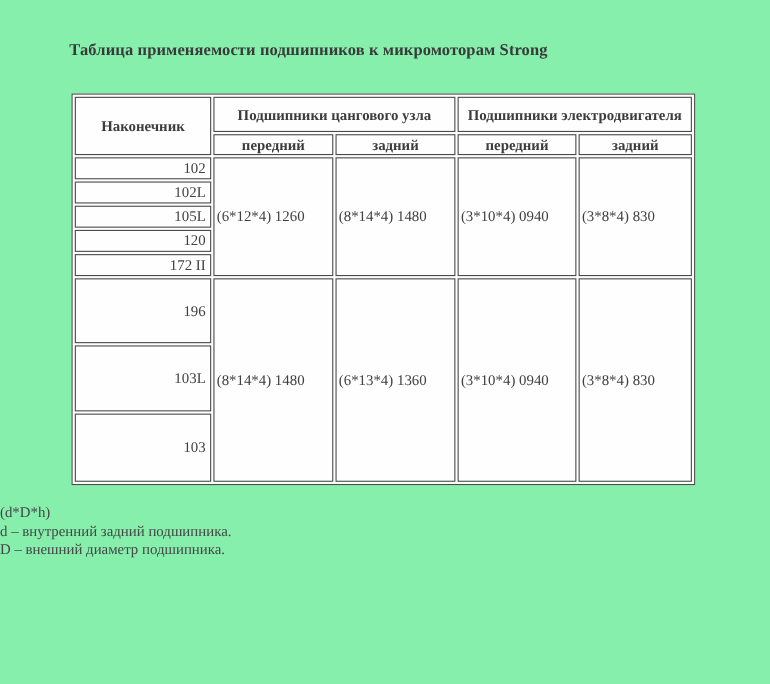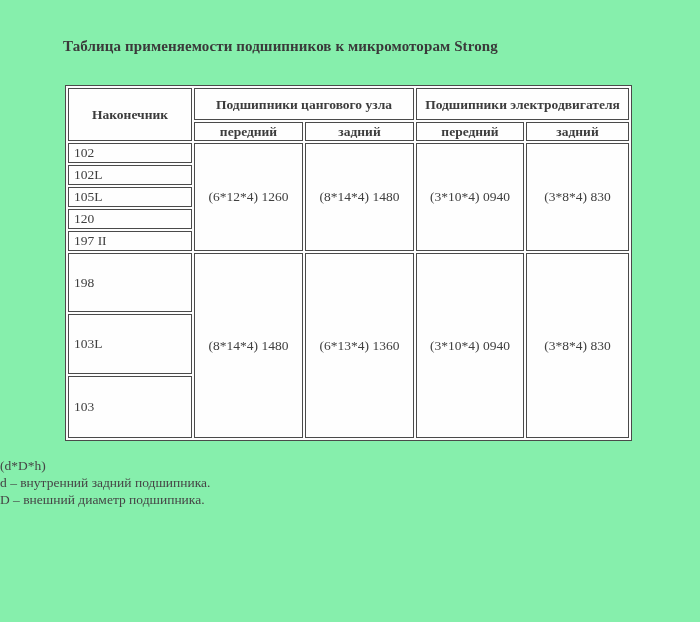--- a/index.html
+++ b/index.html
@@ -40,26 +40,25 @@
     overflow: hidden;
   }
   table.bearings th {
     font-weight: bold;
     text-align: center;
     padding: 0 3px;
     line-height: 15px;
     color: #3c3c3c;
   }
   td.tip {
-    text-align: left;
+    text-align: right;
     padding: 0 4px 0 5px;
     color: #404040;
   }
   td.val {
-    text-align: center;
     padding: 0 2px;
     color: #404040;
     white-space: nowrap;
   }
   .hrow1 { height: 30px; }
   .hrow2 { height: 17px; }
   .rsmall { height: 18px; }
   .rtall1 { height: 57px; }
   .rtall2 { height: 58px; }
   .rtall3 { height: 60px; }
@@ -110,24 +109,24 @@
     <tr>
       <td class="tip rsmall">102L</td>
     </tr>
     <tr>
       <td class="tip rsmall">105L</td>
     </tr>
     <tr>
       <td class="tip rsmall">120</td>
     </tr>
     <tr>
-      <td class="tip rsmall">197 II</td>
+      <td class="tip rsmall">172 II</td>
     </tr>
     <tr>
-      <td class="tip rtall1">198</td>
+      <td class="tip rtall1">196</td>
       <td class="val" rowspan="3">(8*14*4) 1480</td>
       <td class="val" rowspan="3">(6*13*4) 1360</td>
       <td class="val" rowspan="3">(3*10*4) 0940</td>
       <td class="val" rowspan="3">(3*8*4) 830</td>
     </tr>
     <tr>
       <td class="tip rtall2">103L</td>
     </tr>
     <tr>
       <td class="tip rtall3">103</td>

